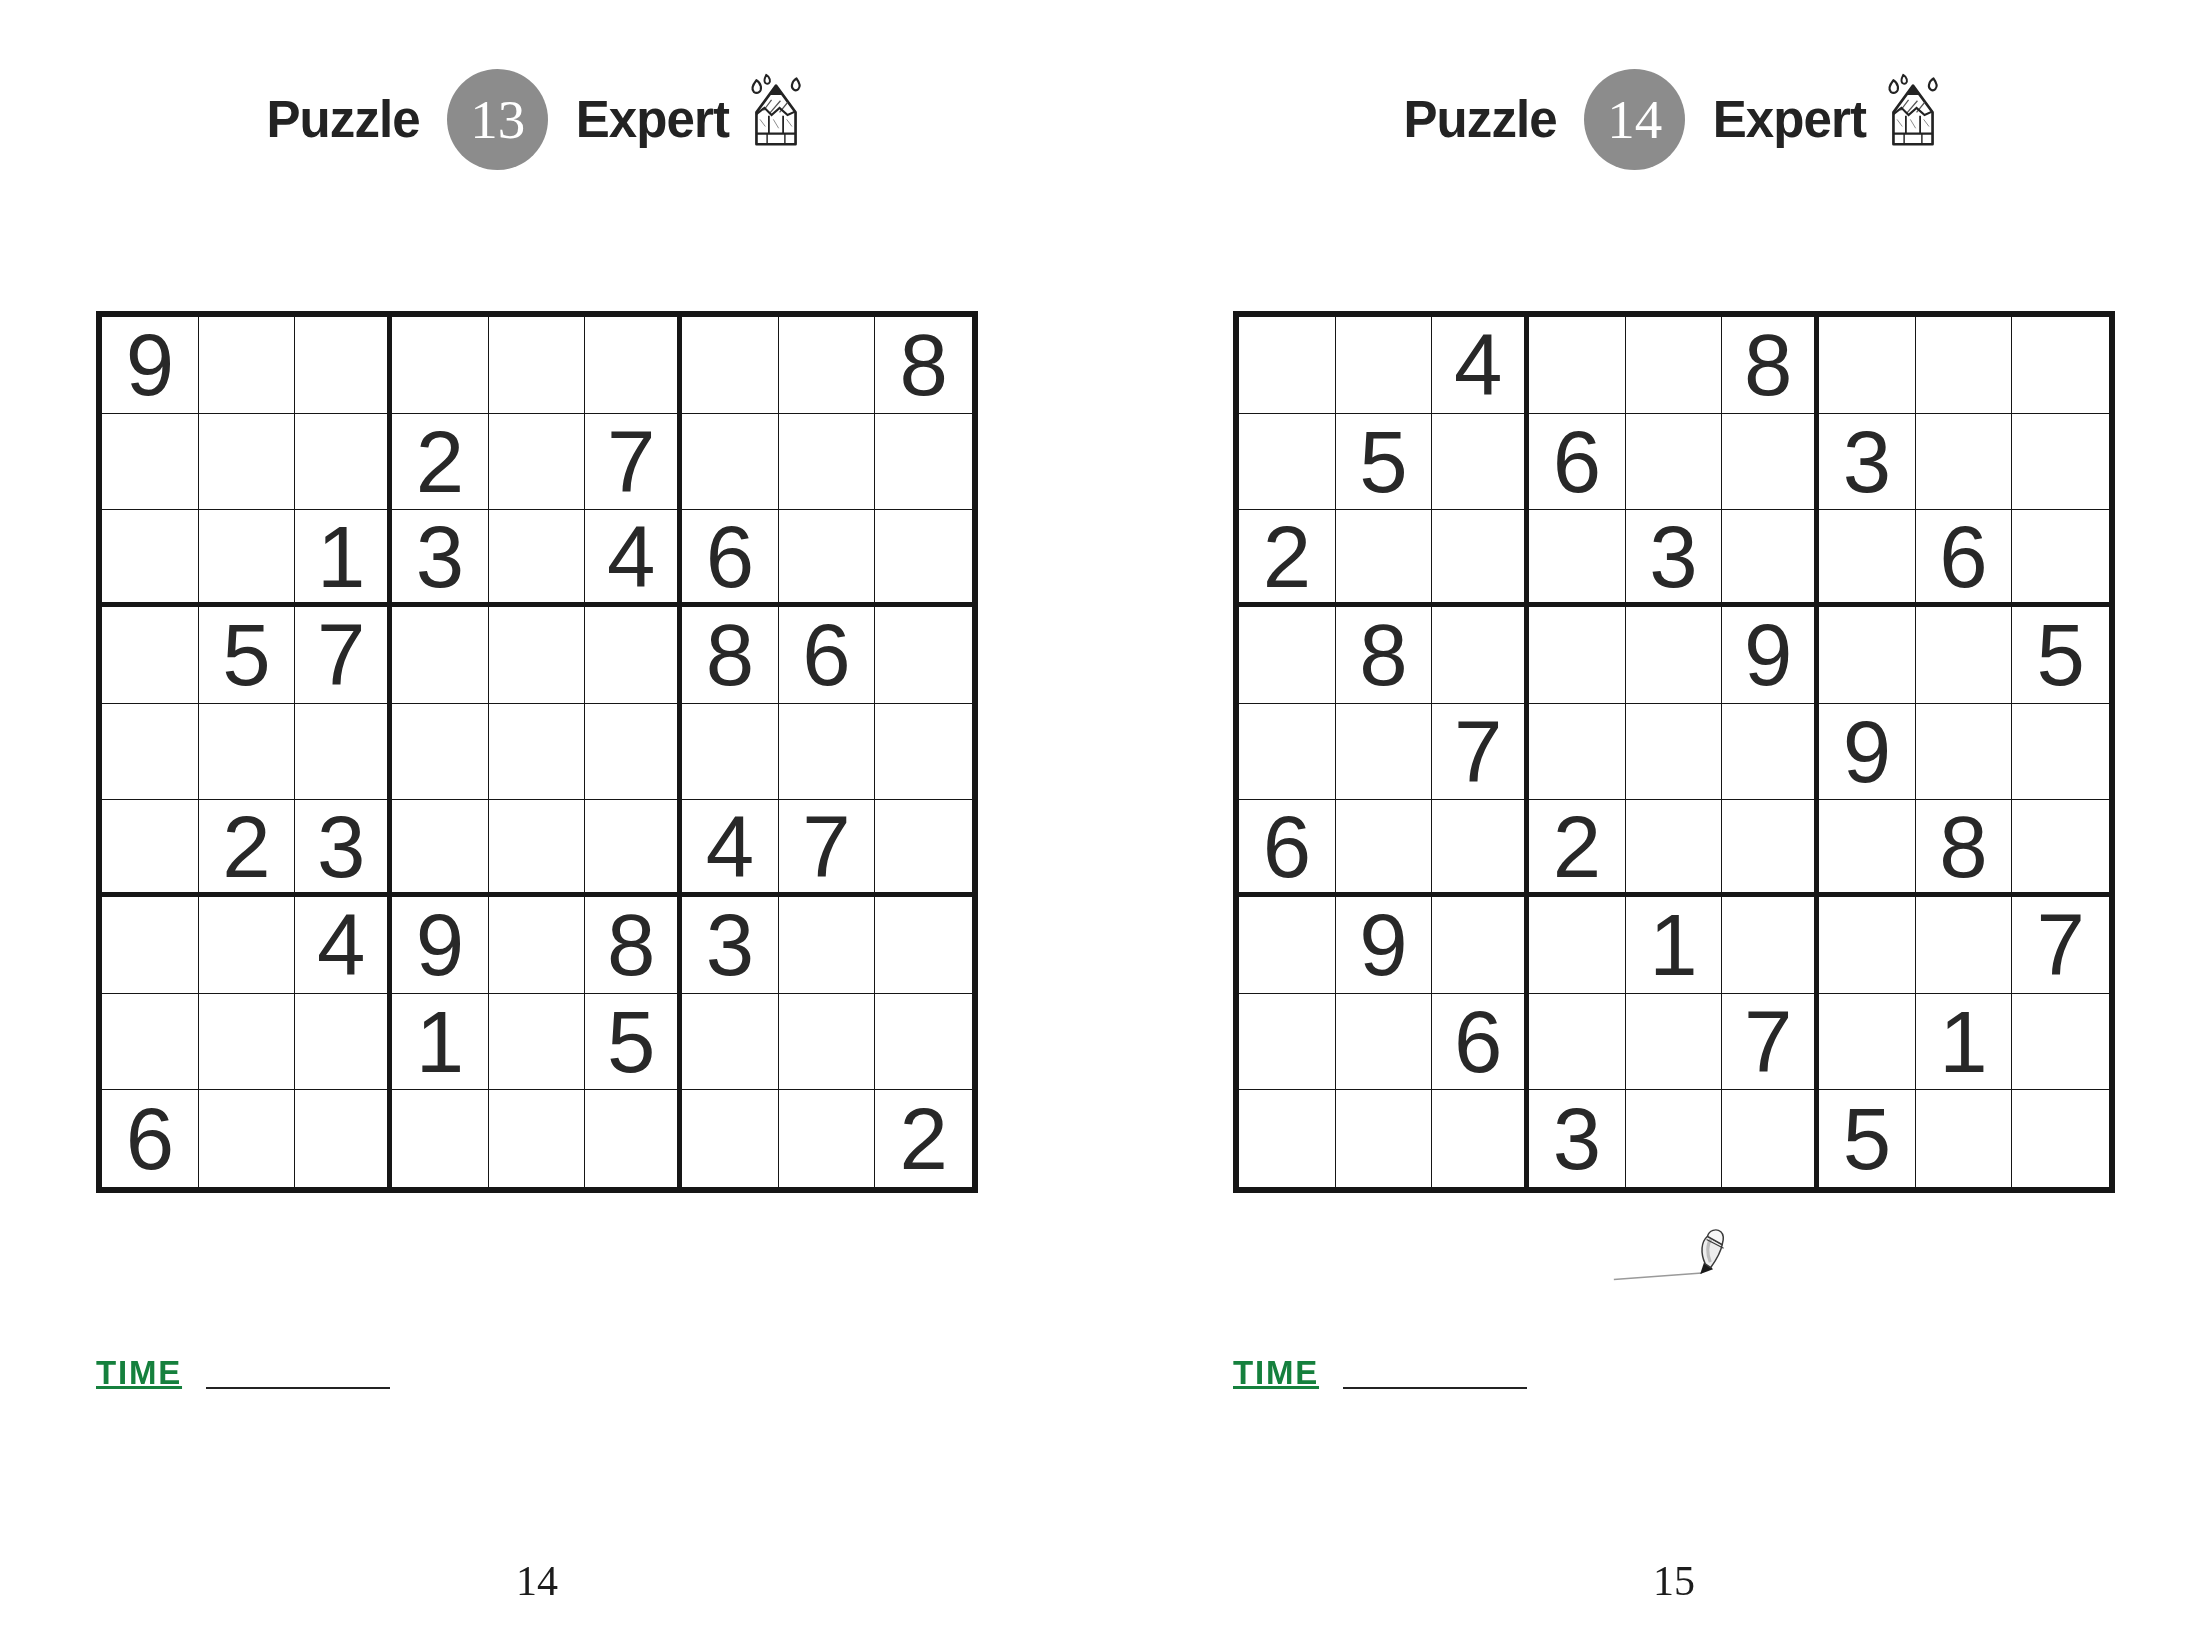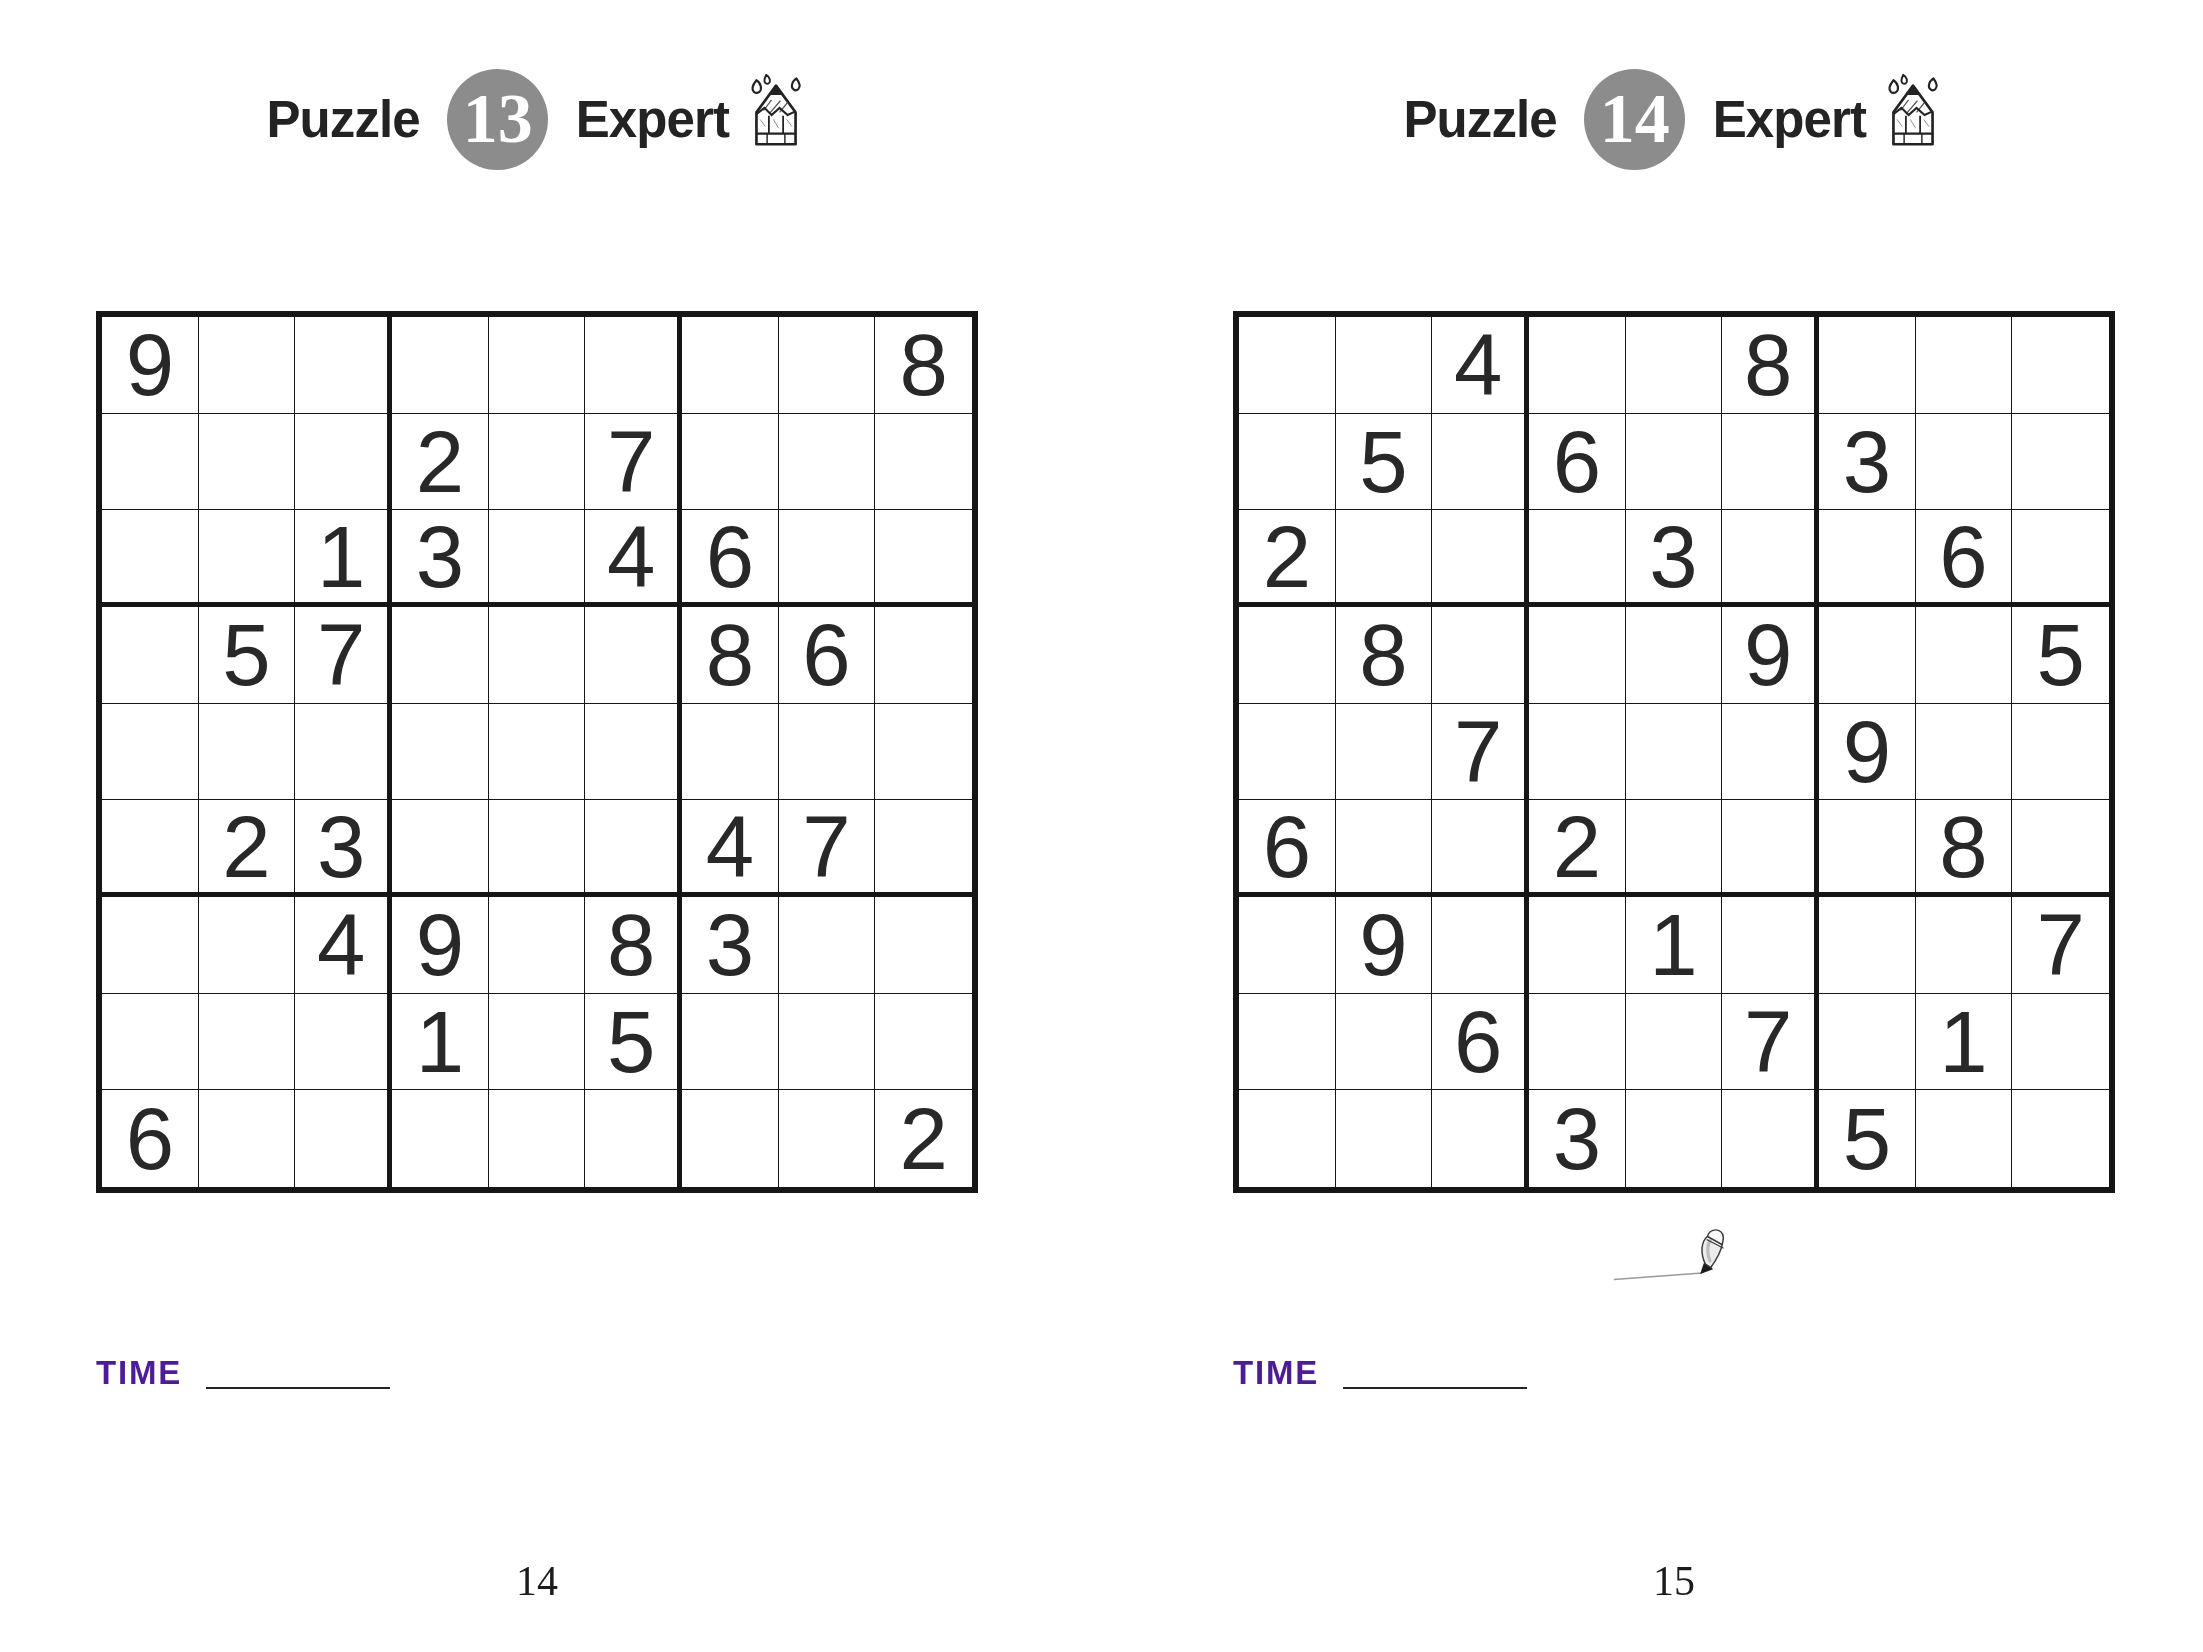--- a/index.html
+++ b/index.html
@@ -22,21 +22,21 @@
   }
   #page-left  .header { left:96px; }
   #page-right .header { left:131px; }
   .h-title, .h-level {
     font-weight:bold; font-size:51px; color:#232323; letter-spacing:-0.9px;
   }
   .badge {
     width:101px; height:101px; border-radius:50%;
     background:#8c8c8c; color:#ffffff;
     display:flex; align-items:center; justify-content:center;
-    font-family:"Liberation Serif", serif; font-weight:bold; font-size:70px;
+    font-family:"Liberation Serif", serif; font-weight:normal; font-size:55px;
     flex:0 0 auto;
   }
   .level-icon { margin-left:-13px; margin-top:-14.7px; }
 
   
   .sudoku {
     position:absolute; top:311px;
     width:882px; height:882px;
     box-sizing:border-box;
     border:6.4px solid #161616;
@@ -59,21 +59,21 @@
   .cell.bb-none  { border-bottom:none; }
 
   
   .time-row {
     position:absolute; top:1354px;
     display:flex; align-items:flex-end;
   }
   #page-left  .time-row { left:96px; }
   #page-right .time-row { left:131px; }
   .time-label {
-    font-weight:bold; font-size:33px; letter-spacing:1.8px; color:#4c1d95;
+    font-weight:bold; font-size:33px; letter-spacing:1.8px; color:#15803d;text-decoration:underline;
   }
   .time-line {
     width:184px; height:0;
     border-bottom:2.8px solid #232323;
     margin-left:24px; margin-bottom:2.8px;
   }
 
   
   .page-num {
     position:absolute; top:1557px; width:882px; text-align:center;

